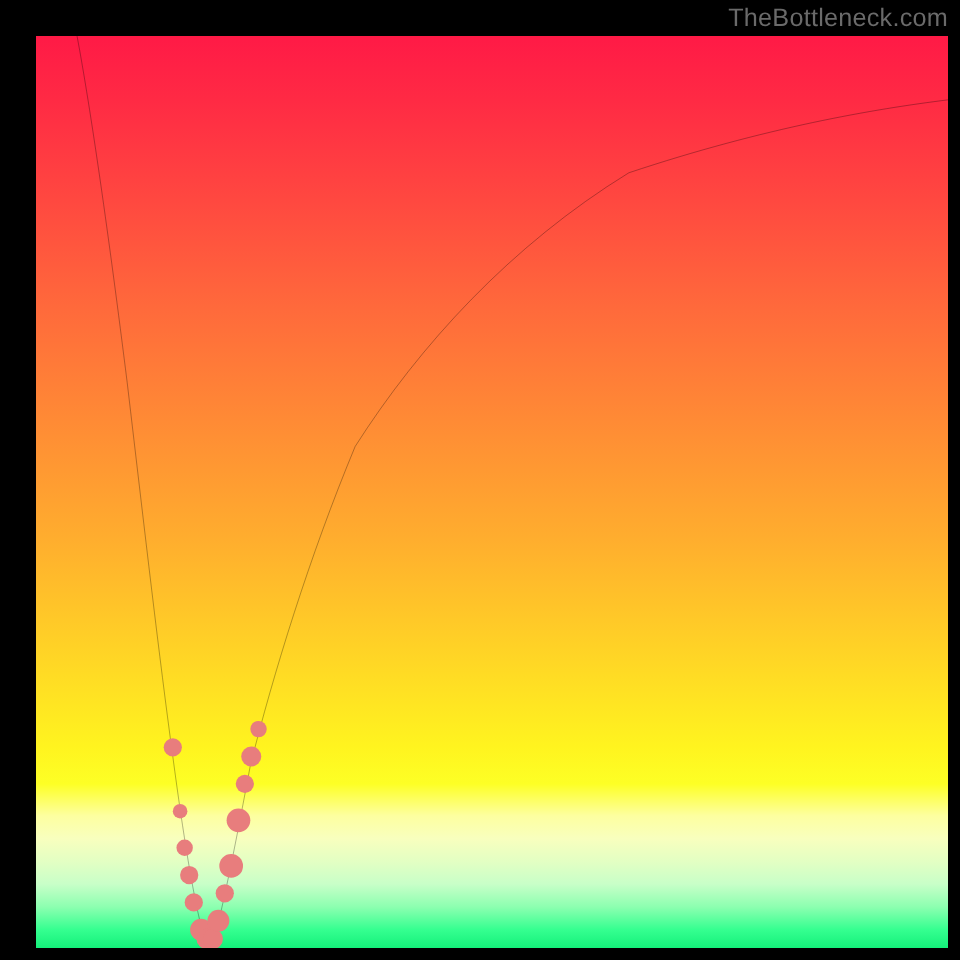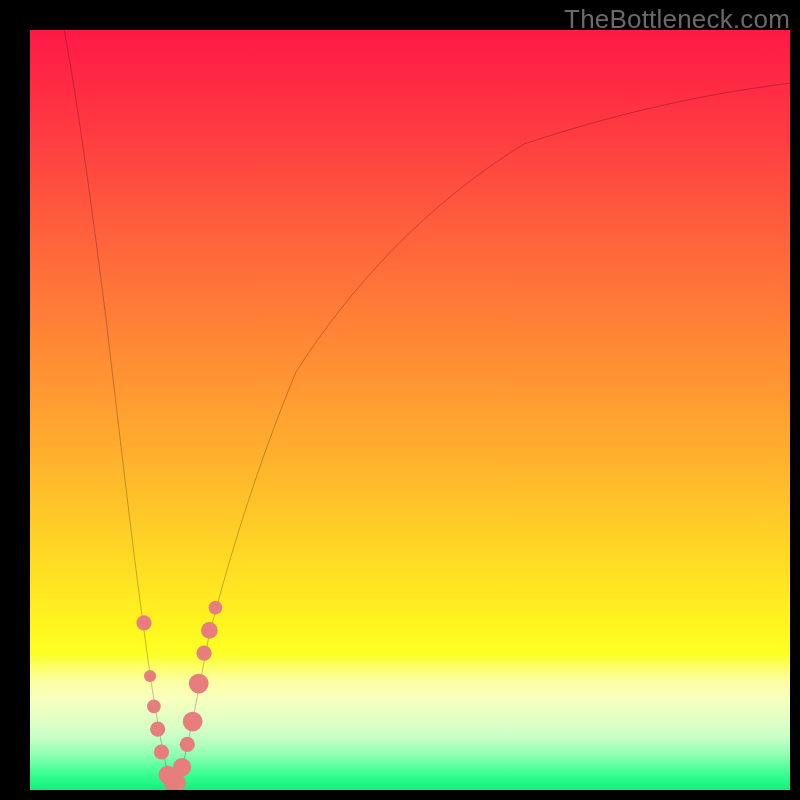--- a/index.html
+++ b/index.html
@@ -52,21 +52,21 @@
     position: absolute;
     inset: 0;
     width: 100%;
     height: 100%;
   }
   .watermark {
     position: absolute;
     top: 4px;
     right: 10px;
     color: #6a6a6a;
-    font-size: 26px;
+    font-size: 21px;
     font-weight: 500;
     letter-spacing: 0.2px;
   }
 </style>
 </head>
 <body>
 
 <div class="frame">
 
   <div class="watermark">TheBottleneck.com</div>

